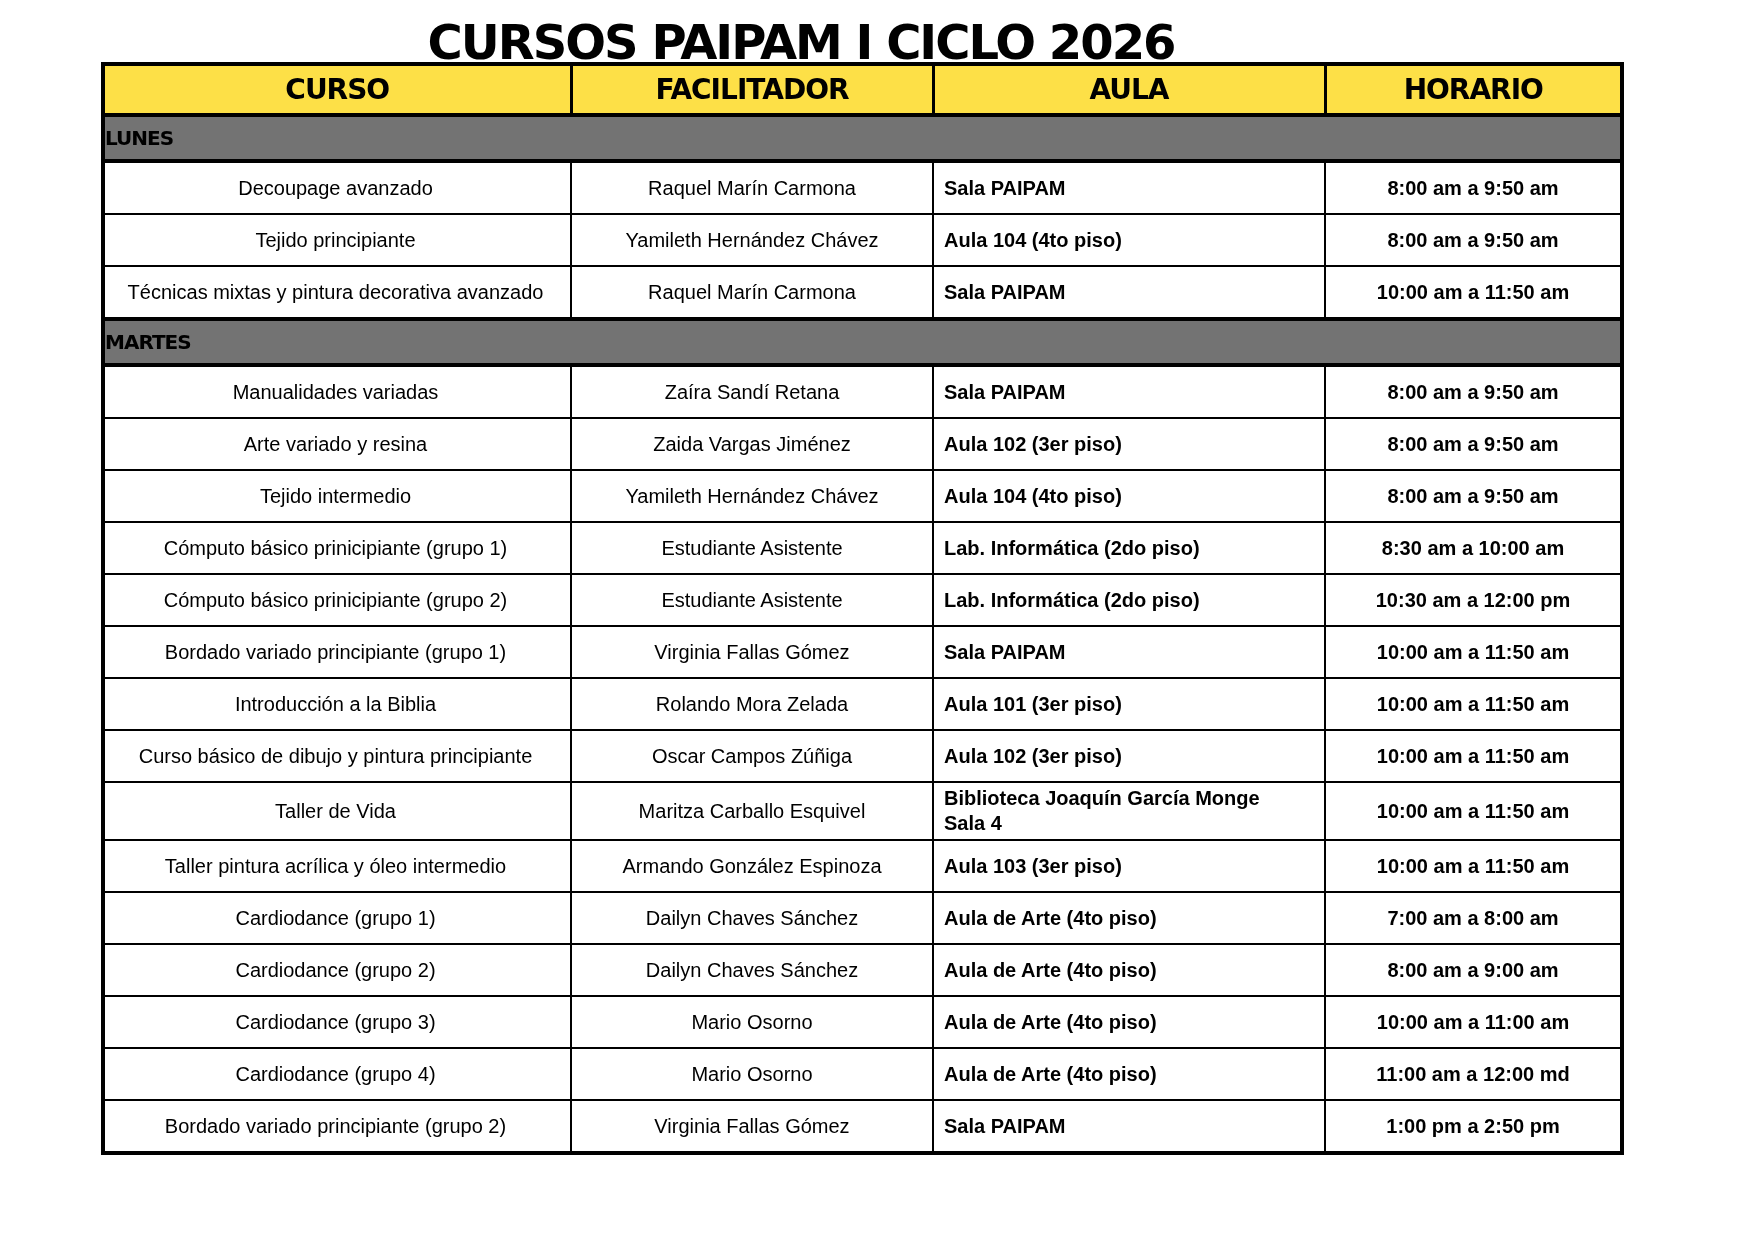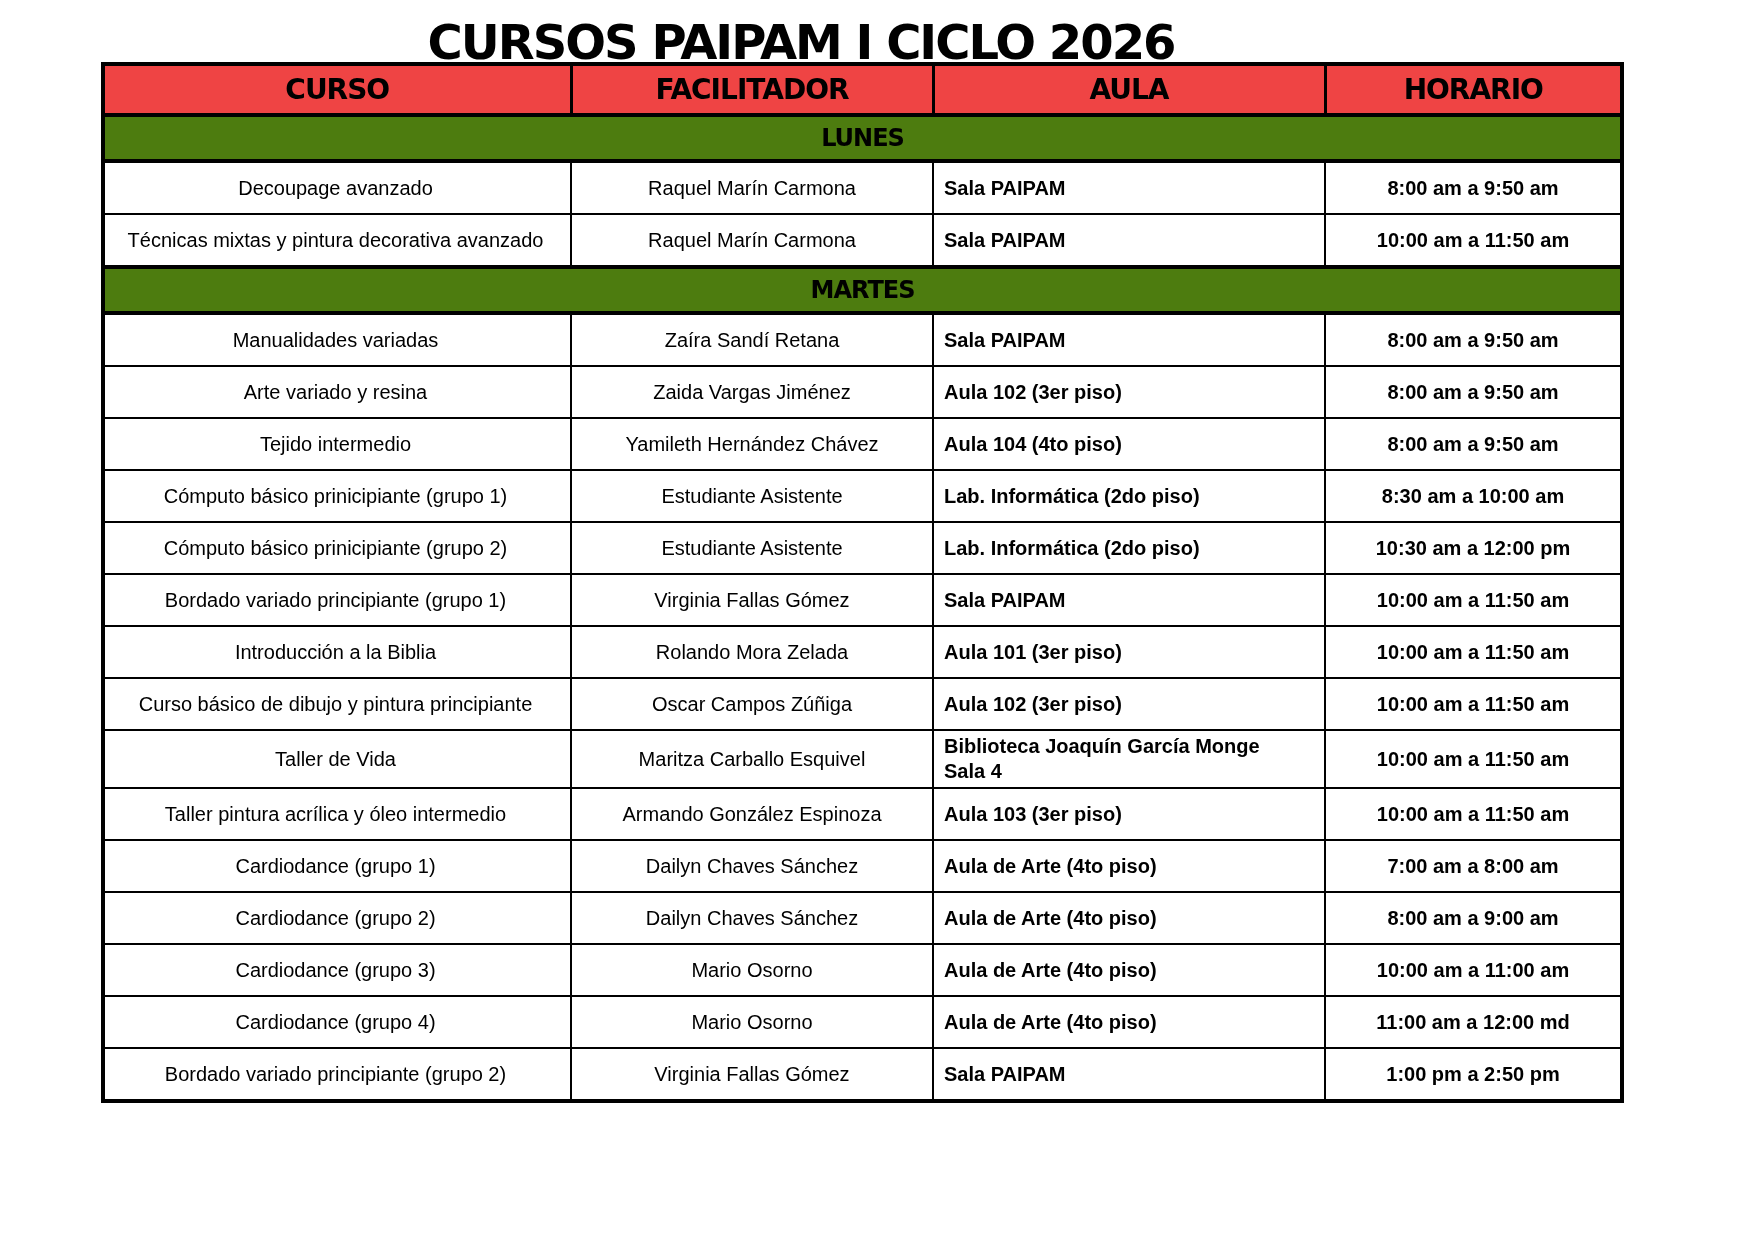--- a/index.html
+++ b/index.html
@@ -38,40 +38,40 @@
     table-layout: fixed;
     border-collapse: collapse;
     border: 4px solid #000000;
   }
   col.c-curso       { width: 468px; }
   col.c-facilitador { width: 362px; }
   col.c-aula        { width: 392px; }
   col.c-horario     { width: 297px; }
 
   th.col-header {
-    background: #ef4444;
+    background: #fde047;
     height: 47px;
     font-family: "DejaVu Sans", sans-serif;
     font-weight: bold;
     font-size: 28px;
     letter-spacing: -1px;
     text-align: center;
     vertical-align: middle;
     border: 3px solid #000000;
     border-bottom-width: 4px;
     padding: 0;
   }
   td.section-label {
-    background: #4d7c0f;
+    background: #737373;
     height: 42px;
     font-family: "DejaVu Sans", sans-serif;
     font-weight: bold;
-    font-size: 24px;
+    font-size: 20px;
     letter-spacing: -1px;
-    text-align: center;
+    text-align: left;
     vertical-align: middle;
     border-top: 4px solid #000000;
     border-bottom: 4px solid #000000;
     padding: 0;
   }
   td.cell {
     height: 44px;
     font-size: 20px;
     vertical-align: middle;
     border: 2px solid #000000;
@@ -123,20 +123,26 @@
         <tr>
           <td colspan="4" class="section-label">LUNES</td>
         </tr>
         <tr>
           <td class="cell curso">Decoupage avanzado</td>
           <td class="cell facilitador">Raquel Marín Carmona</td>
           <td class="cell aula">Sala PAIPAM</td>
           <td class="cell horario">8:00 am a 9:50 am</td>
         </tr>
         <tr>
+          <td class="cell curso">Tejido principiante</td>
+          <td class="cell facilitador">Yamileth Hernández Chávez</td>
+          <td class="cell aula">Aula 104 (4to piso)</td>
+          <td class="cell horario">8:00 am a 9:50 am</td>
+        </tr>
+        <tr>
           <td class="cell curso">Técnicas mixtas y pintura decorativa avanzado</td>
           <td class="cell facilitador">Raquel Marín Carmona</td>
           <td class="cell aula">Sala PAIPAM</td>
           <td class="cell horario">10:00 am a 11:50 am</td>
         </tr>
         <tr>
           <td colspan="4" class="section-label">MARTES</td>
         </tr>
         <tr>
           <td class="cell curso">Manualidades variadas</td>

